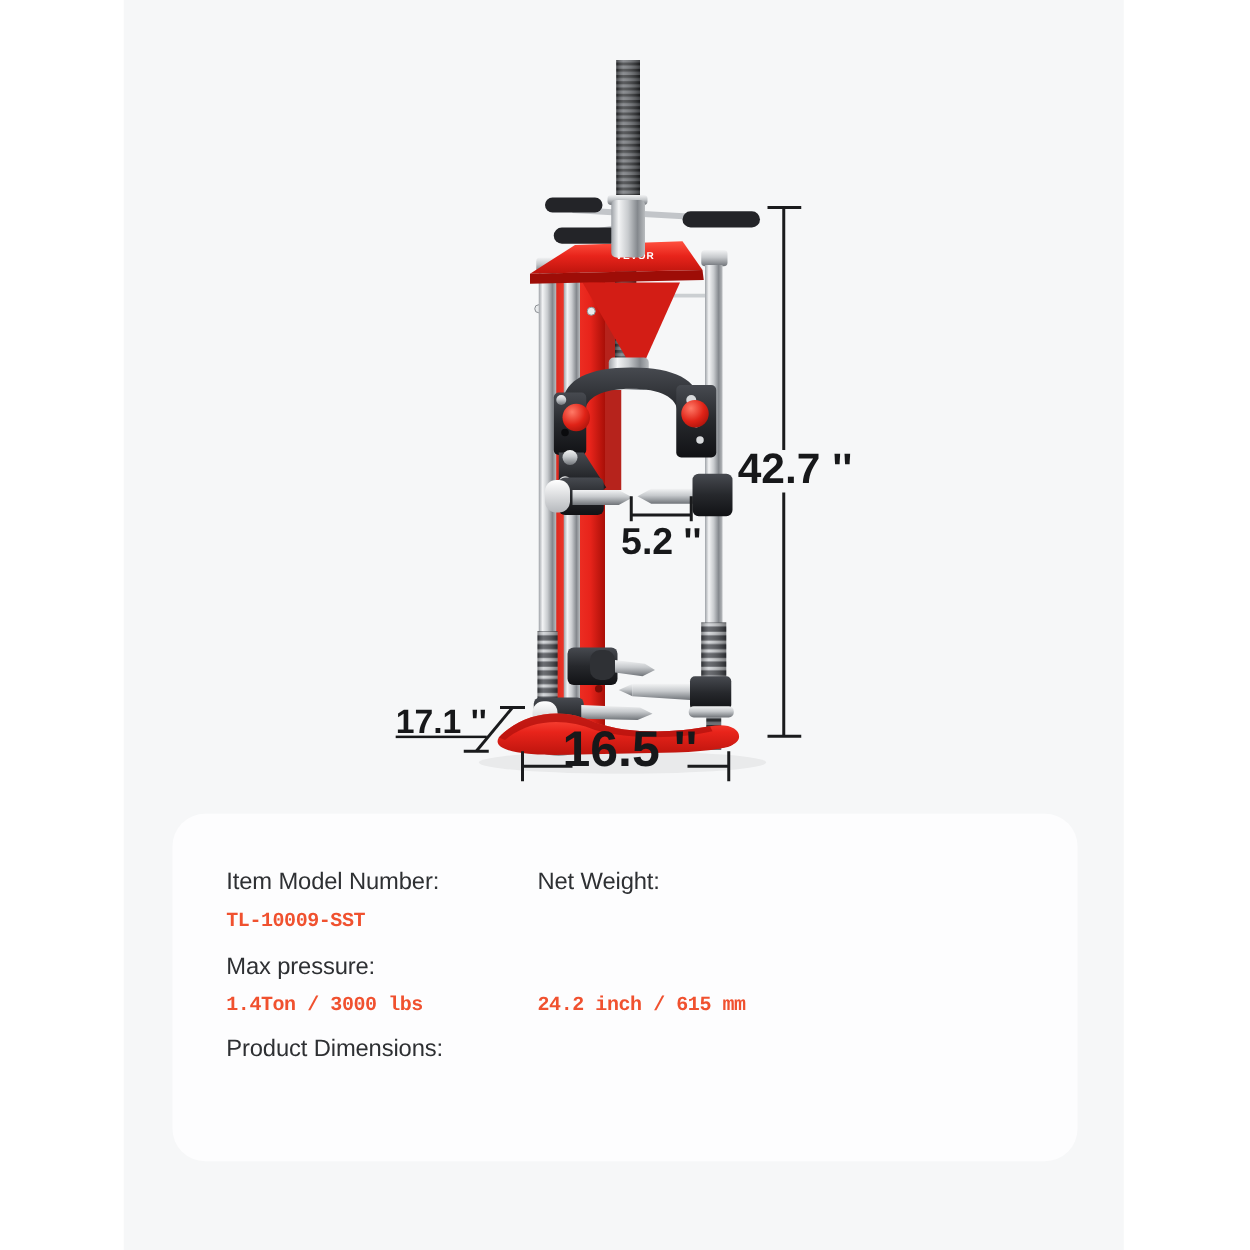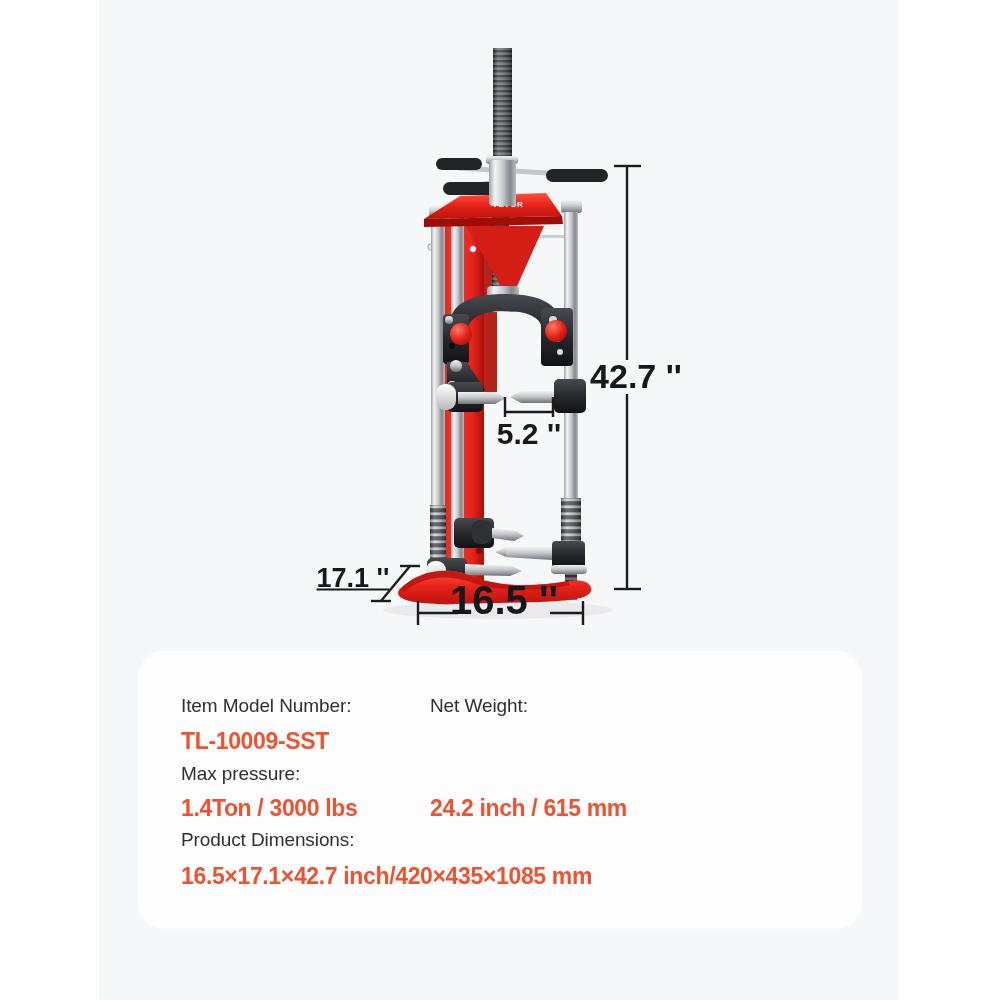--- a/index.html
+++ b/index.html
@@ -10,21 +10,21 @@
   .dim{position:absolute;transform:translate(-50%,-50%);font-weight:700;color:#17181a;
        white-space:nowrap;letter-spacing:0;}
   .dim-h{left:636px;top:376px;font-size:34px;}
   .dim-g{left:529px;top:434px;font-size:30px;}
   .dim-w{left:504px;top:600px;font-size:40px;}
   .dim-d{left:353px;top:578px;font-size:27px;text-decoration:underline;}
   .panel{position:absolute;left:138px;top:651px;width:724px;height:278px;background:#fdfdfe;
          border-radius:26px;}
   .spec{position:absolute;white-space:nowrap;}
   .spec-label{font-size:19px;font-weight:500;color:#2e3033;letter-spacing:-.1px;}
-  .spec-value{font-size:23px;font-weight:700;color:#f0512f;letter-spacing:-.35px;}
+  .spec-value{font-size:16px;font-weight:700;color:#f0512f;letter-spacing:-.35px;font-family:Liberation Mono, monospace;}
   .c1{left:19px;margin-left:24px;} .c2{left:292px;}
   .r1l{top:44px;} .r1v{top:77px;} .r2l{top:112px;} .r2v{top:144px;}
   .r3l{top:178px;} .r3v{top:212px;}
 </style>
 </head>
 <body>
 
 <div id="canvas">
   <div class="stage"></div>
 
@@ -221,15 +221,14 @@
   <div class="dim dim-d">17.1 ''</div>
 
   <div class="panel">
     <div class="spec spec-label c1 r1l">Item Model Number:</div>
     <div class="spec spec-label c2 r1l">Net Weight:</div>
     <div class="spec spec-value c1 r1v">TL-10009-SST</div>
     <div class="spec spec-label c1 r2l">Max pressure:</div>
     <div class="spec spec-value c1 r2v">1.4Ton / 3000 lbs</div>
     <div class="spec spec-value c2 r2v">24.2 inch / 615 mm</div>
     <div class="spec spec-label c1 r3l">Product Dimensions:</div>
-    <div class="spec spec-value c1 r3v">16.5×17.1×42.7 inch/420×435×1085 mm</div>
   </div>
 </div>
 
 </body></html>

